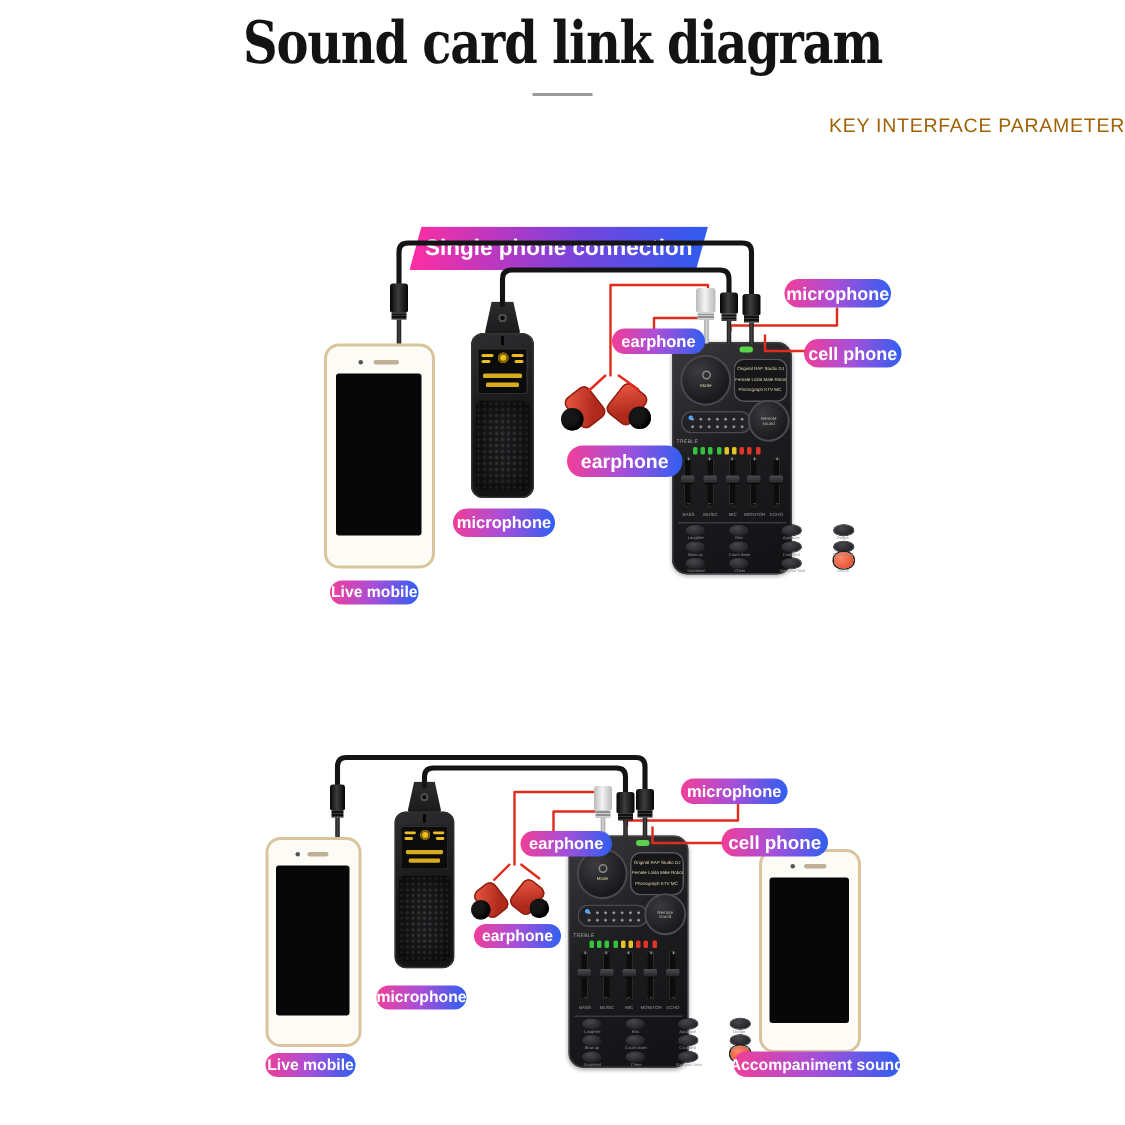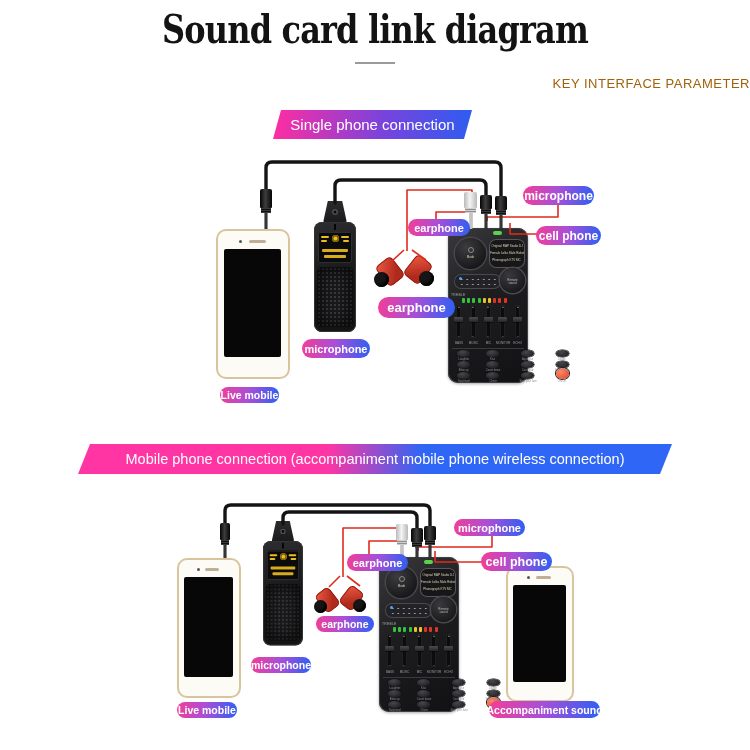--- a/index.html
+++ b/index.html
@@ -10,21 +10,21 @@
   
   .title{position:absolute;left:0;top:6px;width:750px;text-align:center;
          font-family:"DejaVu Serif","Liberation Serif",serif;font-weight:bold;
          font-size:39px;color:#131313;transform:scaleX(.82);letter-spacing:-1px;}
   .divider{position:absolute;left:355px;top:62px;width:40px;height:2px;background:#9a9a9a;}
   .subtitle{position:absolute;left:0;top:76px;width:750px;text-align:right;
             font-size:13px;color:#a16207;letter-spacing:.5px;}
 
   
   .banner{position:absolute;display:flex;align-items:center;justify-content:center;
-          color:#fff;font-weight:normal;}
+          color:#fff;font-weight:bold;margin-top:41px;}
   .banner1{left:273px;top:110px;width:199px;height:29px;font-size:15px;
            background:linear-gradient(90deg,#ff2da2,#7a43dc 55%,#2e5cf0);
            clip-path:polygon(8px 0,100% 0,calc(100% - 8px) 100%,0 100%);}
   .banner2{left:78px;top:444px;width:594px;height:30px;font-size:14.5px;
            background:linear-gradient(90deg,#ff35a4 0%,#ff35a4 42%,#2f66f5 58%,#2f66f5 100%);
            clip-path:polygon(12px 0,100% 0,calc(100% - 12px) 100%,0 100%);}
 
   
   .pill{position:absolute;border-radius:999px;display:flex;align-items:center;justify-content:center;
         background:linear-gradient(95deg,#f23e97 0%,#a84fd8 48%,#2e5ff2 100%);
@@ -132,21 +132,20 @@
 </head>
 <body>
 
 <div id="canvas">
 
   <div class="title">Sound card link diagram</div>
   <div class="divider"></div>
   <div class="subtitle">KEY INTERFACE PARAMETER</div>
 
   <div class="banner banner1">Single phone connection</div>
-  <div class="banner banner2">Mobile phone connection (accompaniment mobile phone wireless connection)</div>
 
   <div class="phone" style="left:216px;top:229px;width:74px;height:150px">
     <div class="cam"></div>
     <div class="speaker"></div>
     <div class="screen"></div>
   </div>
 
   <div id="micA" class="abs" style="left:314px;top:201px">
   <div class="mic-mount-box">
     <div class="mic-neck"></div>

